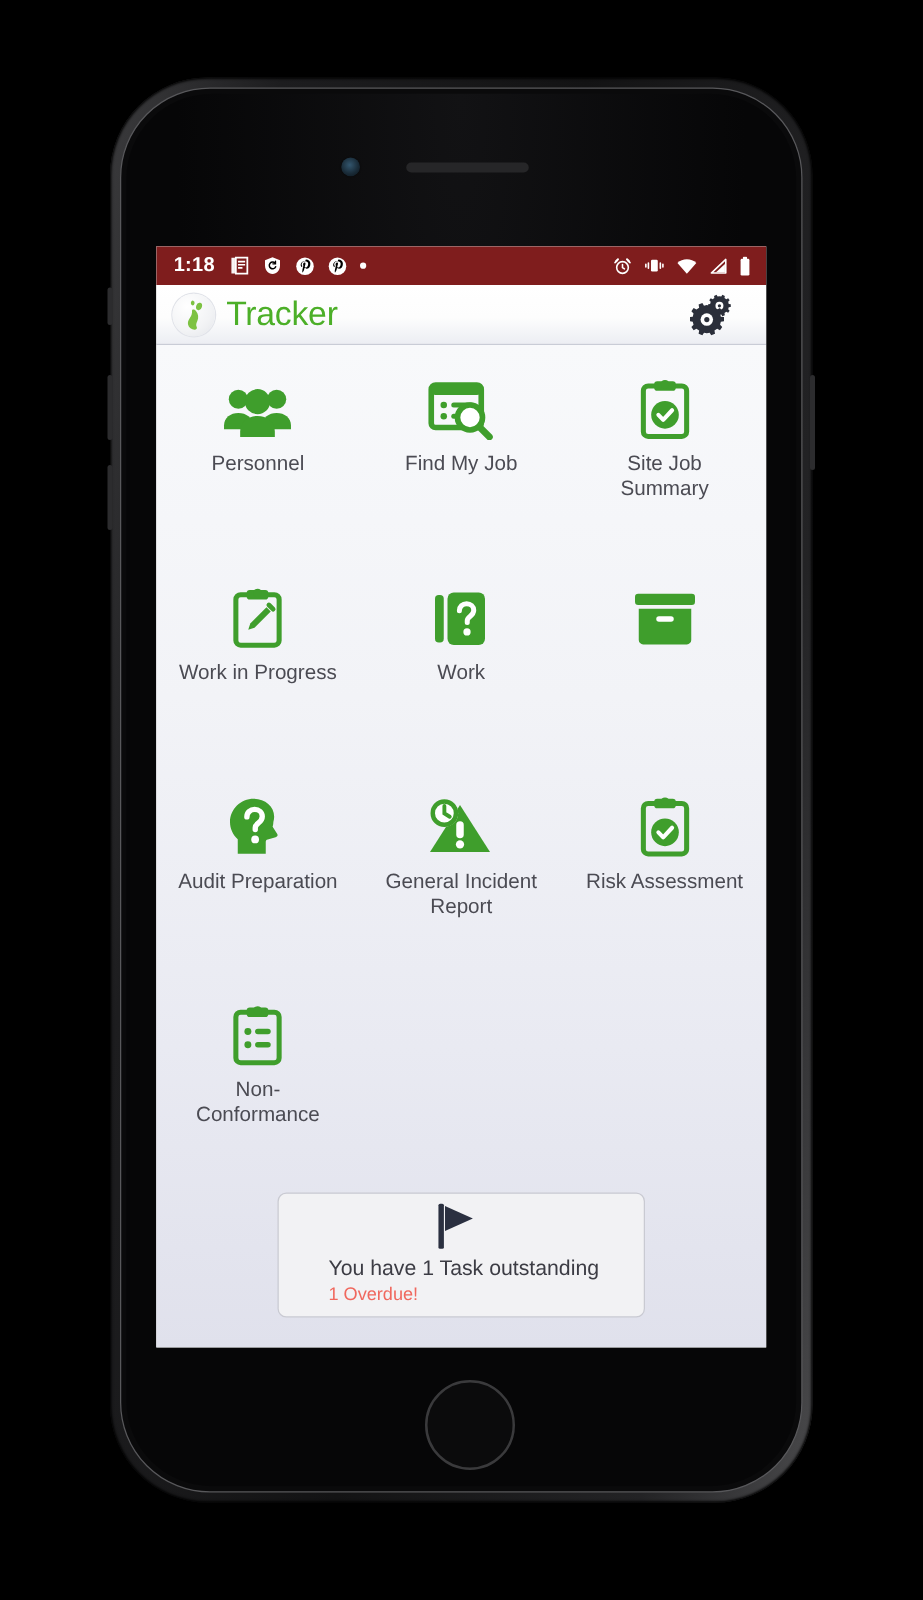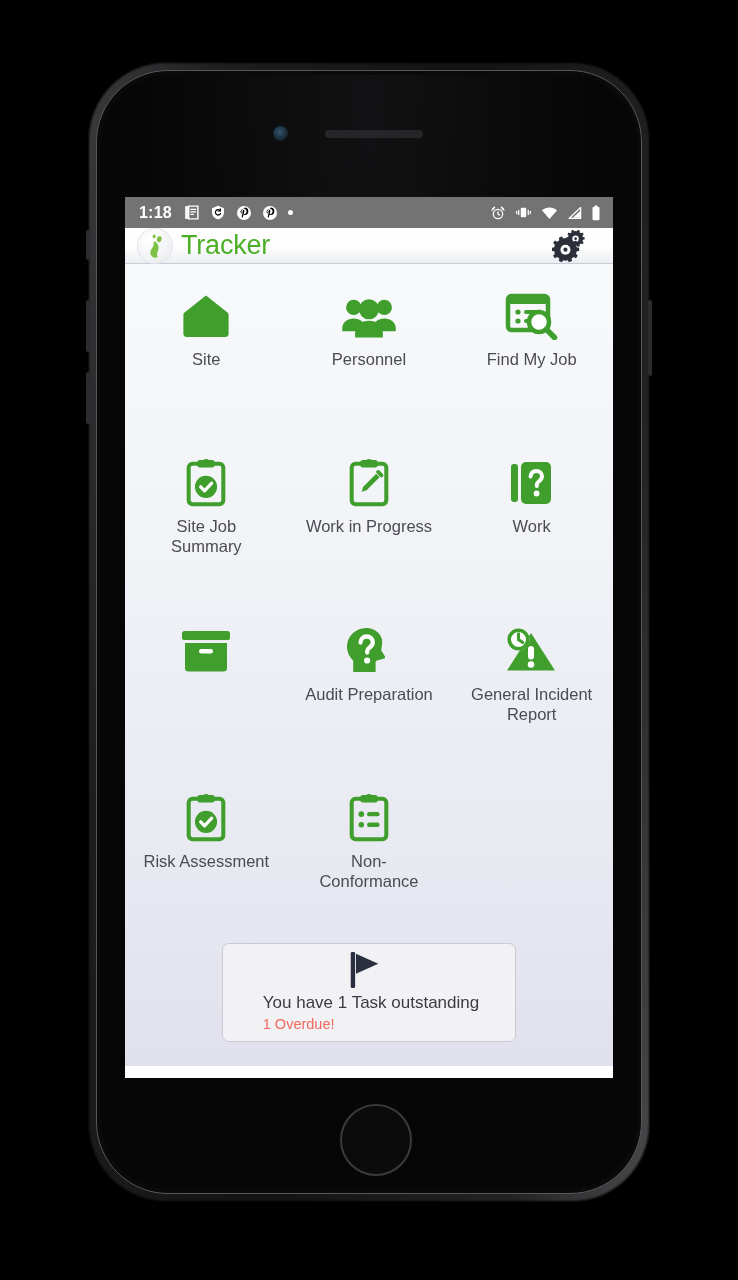--- a/index.html
+++ b/index.html
@@ -94,21 +94,21 @@
     top: 197px;
     width: 488px;
     height: 881px;
     overflow: hidden;
     background: #fff;
   }
 
   
   .status-bar {
     height: 31px;
-    background: #737373;
+    background: #7f1d1d;
     display: flex;
     align-items: center;
     padding: 0 12px 0 14px;
     box-sizing: border-box;
   }
   .status-clock {
     color: #fff;
     font-size: 16px;
     font-weight: bold;
     letter-spacing: 0.2px;
@@ -119,21 +119,21 @@
   .status-right-icons { display: flex; align-items: center; gap: 9px; }
   .sicon { display: block; }
   .dot-icon {
     width: 5px; height: 5px;
     background: #fff;
     border-radius: 50%;
   }
 
   
   .app-header {
-    height: 36px;
+    height: 48px;
     background: linear-gradient(180deg, #ffffff 0%, #fdfdfd 55%, #eceef3 100%);
     border-bottom: 1px solid #c9ccd6;
     display: flex;
     align-items: center;
     padding: 0 23px 0 13px;
     box-sizing: border-box;
     position: relative;
   }
   .logo-badge {
     width: 34px;
@@ -323,28 +323,20 @@
           <circle cx="0" cy="0" r="5.8" fill="#fff"></circle>
           <circle cx="0" cy="0" r="2.4" fill="#2b2f3a"></circle>
         </g>
       </svg>
     </div>
   </div>
 
   <div class="app-body">
     <div class="grid">
 
-      <div class="tile">
-        <div class="tile-icon">
-          <svg width="50" height="46" viewBox="0 0 50 46" fill="#3f9e2c">
-            <path d="M25 2.5 46.5 19.5a3 3 0 0 1 1.1 2.4v18.6a3.5 3.5 0 0 1-3.5 3.5H5.9a3.5 3.5 0 0 1-3.5-3.5V21.9a3 3 0 0 1 1.1-2.4L25 2.5z"></path>
-          </svg>
-        </div>
-        <div class="tile-label">Site</div>
-      </div>
 
       <div class="tile">
         <div class="tile-icon">
           <svg width="56" height="44" viewBox="0 0 58 46" fill="#3f9e2c">
             <circle cx="13" cy="14" r="8"></circle>
             <path d="M1 36c0-6.5 5.4-10.5 12-10.5S25 29.5 25 36v3H1v-3z"></path>
             <circle cx="45" cy="14" r="8"></circle>
             <path d="M33 36c0-6.5 5.4-10.5 12-10.5S57 29.5 57 36v3H33v-3z"></path>
             <circle cx="29" cy="16" r="10.5"></circle>
             <path d="M14.5 41c0-8 6.6-13 14.5-13s14.5 5 14.5 13v4.5h-29V41z"></path>

